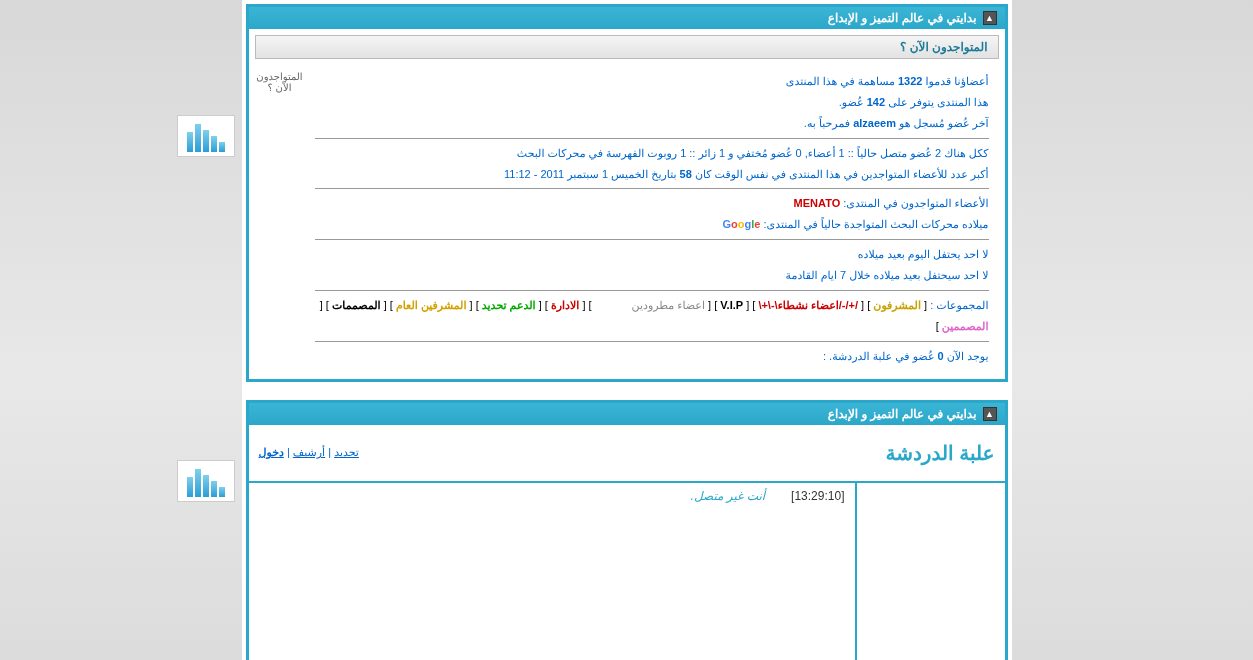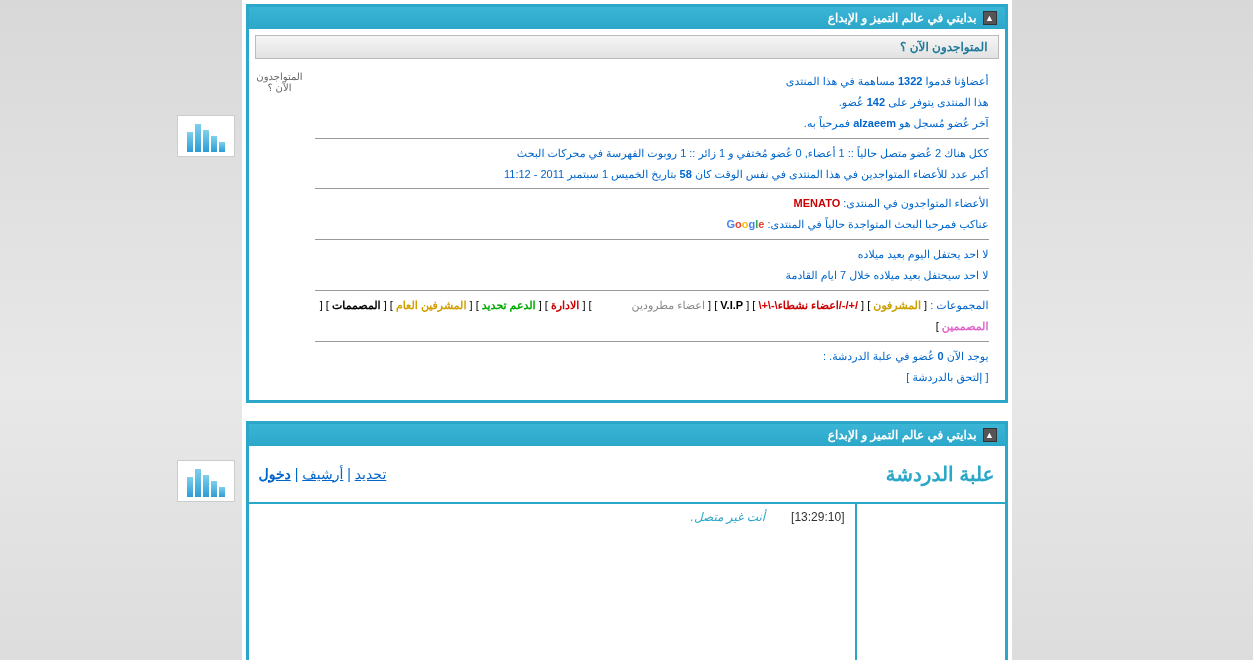--- a/index.html
+++ b/index.html
@@ -110,21 +110,21 @@
   border-bottom: 2px solid #2ba7c9;
   background: #fff;
 }
 .chat-title {
   color: #2ba7c9;
   font-size: 20px;
   font-weight: bold;
   padding: 16px 10px;
 }
 .chat-links {
-  font-size: 14px;
+  font-size: 11px;
   padding: 0 10px;
   color: #0066cc;
 }
 .chat-links a { text-decoration: underline; }
 .chat-body {
   display: flex;
   height: 240px;
   background: #fff;
 }
 .chat-users {
@@ -174,21 +174,21 @@
         <hr>
         <div class="blue-text">ككل هناك 2 عُضو متصل حالياً :: 1 أعضاء, 0 عُضو مُختفي و 1 زائر :: 1 روبوت الفهرسة في محركات البحث</div>
         <div class="blue-text">
           <span>أكبر عدد للأعضاء المتواجدين في هذا المنتدى في نفس الوقت كان </span><span class="bold">58</span><span> بتاريخ الخميس 1 سبتمبر 2011 - 11:12</span>
         </div>
         <hr>
         <div class="blue-text">
           <span>الأعضاء المتواجدون في المنتدى: </span><a href="#" class="red-text">MENATO</a>
         </div>
         <div class="blue-text">
-          <span>عناكب فمرحبا البحث المتواجدة حالياً في المنتدى: </span><span><span class="google-g1">G</span><span class="google-o1">o</span><span class="google-o2">o</span><span class="google-g2">g</span><span class="google-l">l</span><span class="google-e">e</span></span>
+          <span>ميلاده محركات البحث المتواجدة حالياً في المنتدى: </span><span><span class="google-g1">G</span><span class="google-o1">o</span><span class="google-o2">o</span><span class="google-g2">g</span><span class="google-l">l</span><span class="google-e">e</span></span>
         </div>
         <hr>
         <div class="blue-text">لا احد يحتفل اليوم بعيد ميلاده</div>
         <div class="blue-text">لا احد سيحتفل بعيد ميلاده خلال 7 ايام القادمة</div>
         <hr>
         <div>
           <span class="blue-text">المجموعات : </span>
           [ <a href="#" class="group-admin">المشرفون</a> ]
           [ <a href="#" class="group-active">/+/-/اعضاء نشطاء\-\+\</a> ]
           [ <a href="#" class="group-vip">V.I.P</a> ]
@@ -196,21 +196,20 @@
           [ <a href="#" class="group-mgmt">الادارة</a> ]
           [ <a href="#" class="group-tech">الدعم تحديد</a> ]
           [ <a href="#" class="group-gmod">المشرفين العام</a> ]
           [ <a href="#" class="group-designer">المصممات</a> ]
           [ <a href="#" class="group-designerf">المصممين</a> ]
         </div>
         <hr>
         <div class="blue-text">
           <span>يوجد الآن </span><span class="bold">0</span><span> عُضو في علبة الدردشة. :</span>
         </div>
-        <div><a href="#">[ إلتحق بالدردشة ]</a></div>
       </div>
       <div class="content-side">المتواجدون الآن ؟</div>
     </div>
   </div>
 
   <div class="panel">
     <div class="side-icon" style="top:460px">
       <div class="bar"></div>
         <div class="bar"></div>
         <div class="bar"></div>

